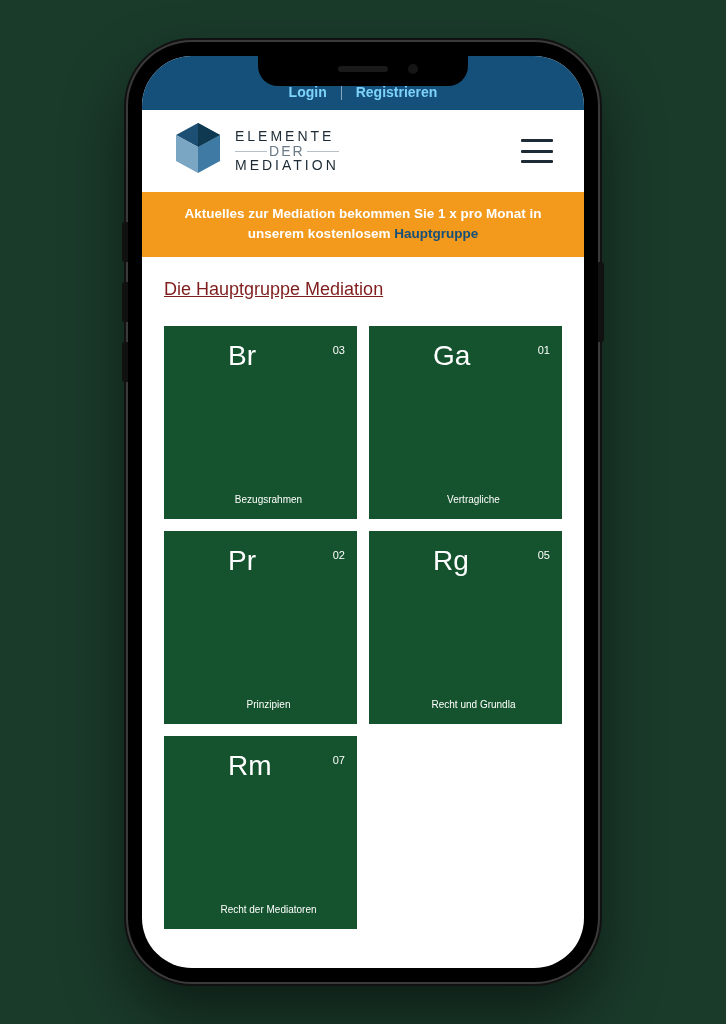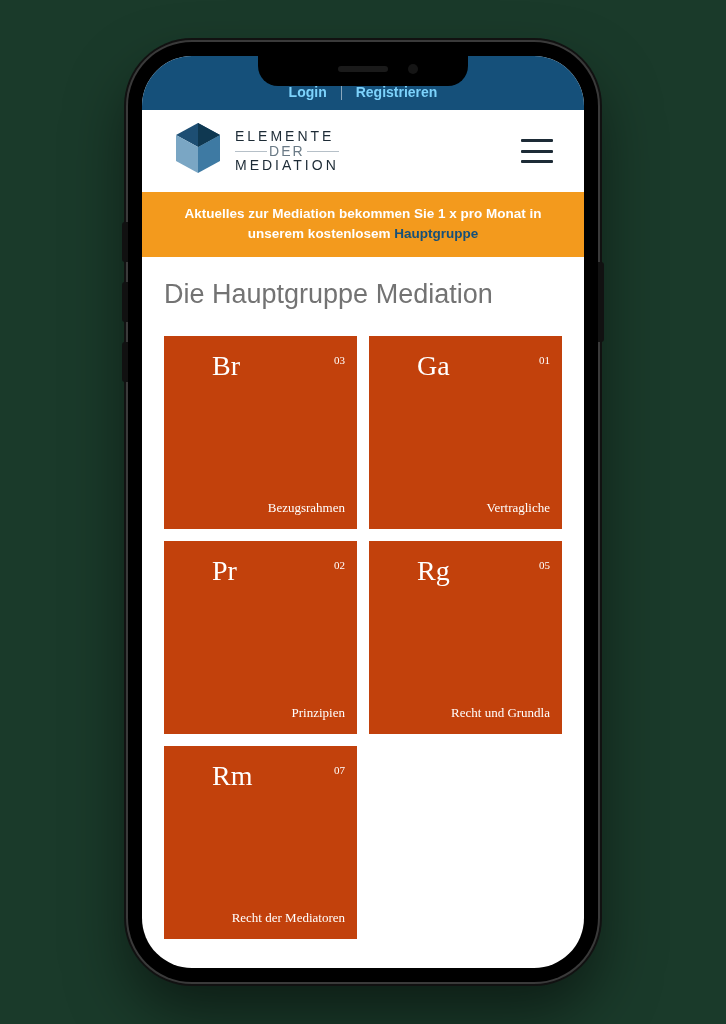--- a/index.html
+++ b/index.html
@@ -168,60 +168,60 @@
   .bannerbar .nl-link {
     color: #15507a;
     cursor: pointer;
   }
   .content {
     padding: 22px 22px 0 22px;
     flex: 1;
     overflow: hidden;
   }
   .page-title {
-    font-size: 27px;
+    font-size: 18px;
     font-weight: 400;
-    color: #737373;
+    color: #7f1d1d;
     margin-bottom: 26px;
+    text-decoration: underline;
   }
   .grid {
     display: grid;
     grid-template-columns: 1fr 1fr;
     gap: 12px;
   }
   .tile {
-    background: #c2410c;
+    background: #14532d;
     color: #fff;
     aspect-ratio: 1 / 1;
     position: relative;
-    padding: 14px 12px 12px 12px;
+    padding: 14px 12px 12px 28px;
     display: flex;
     flex-direction: column;
     justify-content: space-between;
     cursor: pointer;
-    font-family: Liberation Serif, serif;
   }
   .tile .top {
     display: flex;
     justify-content: space-between;
     align-items: flex-start;
   }
   .tile .sym {
     font-size: 28px;
     font-weight: 400;
     padding-left: 36px;
   }
   .tile .num {
     font-size: 11px;
     font-weight: 500;
     padding-top: 4px;
   }
   .tile .label {
-    font-size: 13px;
-    text-align: right;
+    font-size: 10px;
+    text-align: center;
     line-height: 1.25;
     font-weight: 400;
   }
 </style>
 </head>
 <body>
 
 <div class="stage">
   <div class="phone">
     <div class="screen">

